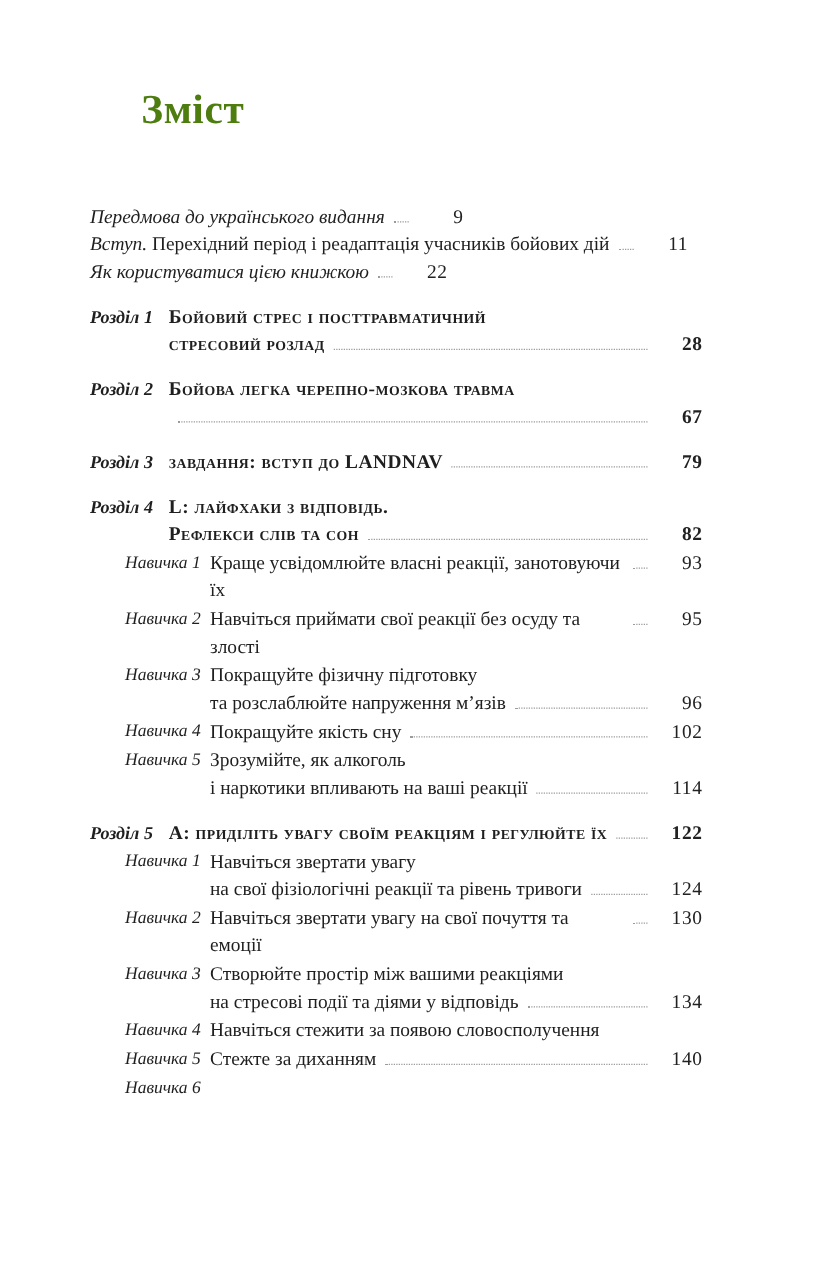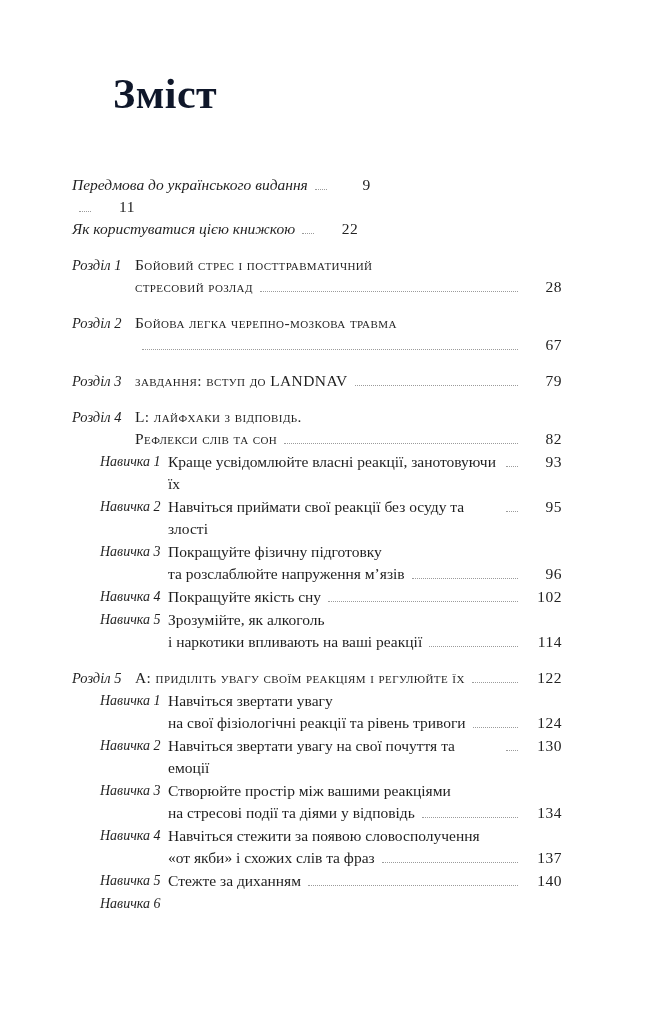--- a/index.html
+++ b/index.html
@@ -13,35 +13,35 @@
     height: 1024px;
     background: #ffffff;
     box-sizing: border-box;
     padding: 70px 105px 0 72px;
     font-family: "Liberation Serif", serif;
     color: #1f1f1f;
     overflow: hidden;
   }
   .title {
     margin: 0 0 0 41px;
-    font-size: 42px;
+    font-size: 33px;
     font-weight: 700;
     letter-spacing: 0.5px;
-    color: #0f172a;
+    color: #4d7c0f;
   }
   .toc {
     margin-top: 56px;
   }
   .entry {
     display: flex;
     align-items: flex-start;
     font-size: 15.5px;
     line-height: 22px;
   }
-  .entry.chapter { margin-top: 14px; }
+  .entry.chapter { margin-top: 14px; font-weight: bold; }
   .entry.skill { margin-top: 1px; padding-left: 28px; }
   .entry .label {
     flex: 0 0 auto;
     font-style: italic;
     font-size: 14.5px;
   }
   .entry.chapter .label { width: 63px; }
   .entry.skill .label { width: 68px; font-size: 14px; }
   .entry .body { flex: 1 1 auto; min-width: 0; }
   .line {
@@ -77,20 +77,21 @@
   <div class="toc" id="toc-list">
       <div class="entry front">
         <div class="line">
           <span class="text"><span class="prefix">Передмова до українського видання</span></span>
           <span class="dots"></span>
           <span class="page-num">9</span>
         </div>
       </div>
       <div class="entry front">
         <div class="line">
+          <span class="text"><span class="prefix">Вступ.</span> <span class="rest">Перехідний період і реадаптація учасників бойових дій</span></span>
           <span class="dots"></span>
           <span class="page-num">11</span>
         </div>
       </div>
       <div class="entry front">
         <div class="line">
           <span class="text"><span class="prefix">Як користуватися цією книжкою</span></span>
           <span class="dots"></span>
           <span class="page-num">22</span>
         </div>
@@ -252,25 +253,20 @@
           </div>
         </div>
       </div>
       <div class="entry skill">
         <span class="label">Навичка 4</span>
         <div class="body">
           <div class="line no-page">
             <span class="text">Навчіться стежити за появою словосполучення</span>
             <span class="spacer"></span>
           </div>
-          <div class="line">
-            <span class="text">«от якби» і схожих слів та фраз</span>
-            <span class="dots"></span>
-            <span class="page-num">137</span>
-          </div>
         </div>
       </div>
       <div class="entry skill">
         <span class="label">Навичка 5</span>
         <div class="body">
           <div class="line">
             <span class="text">Стежте за диханням</span>
             <span class="dots"></span>
             <span class="page-num">140</span>
           </div>

